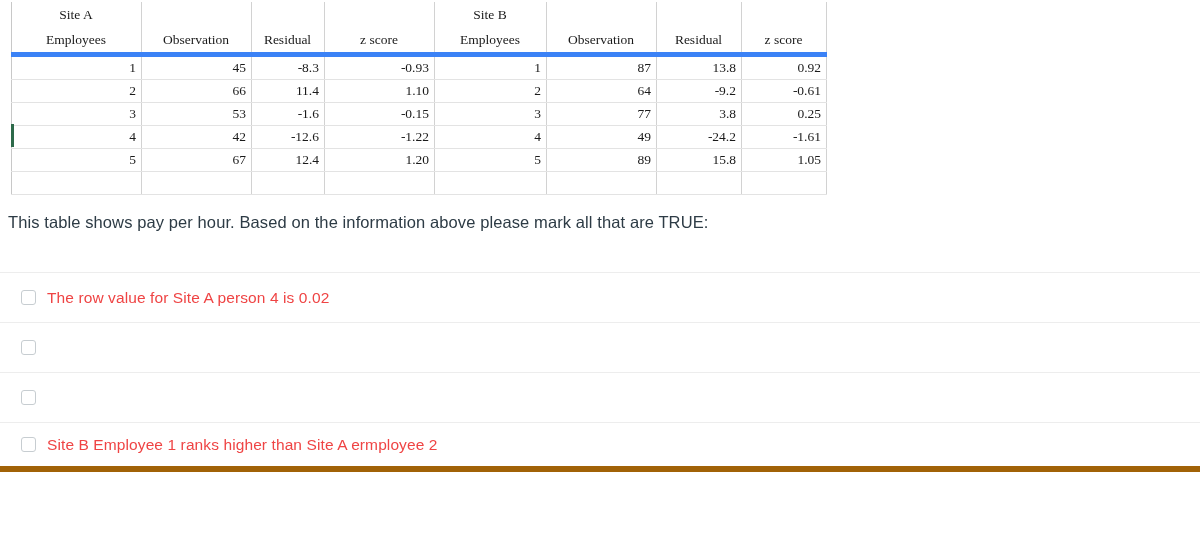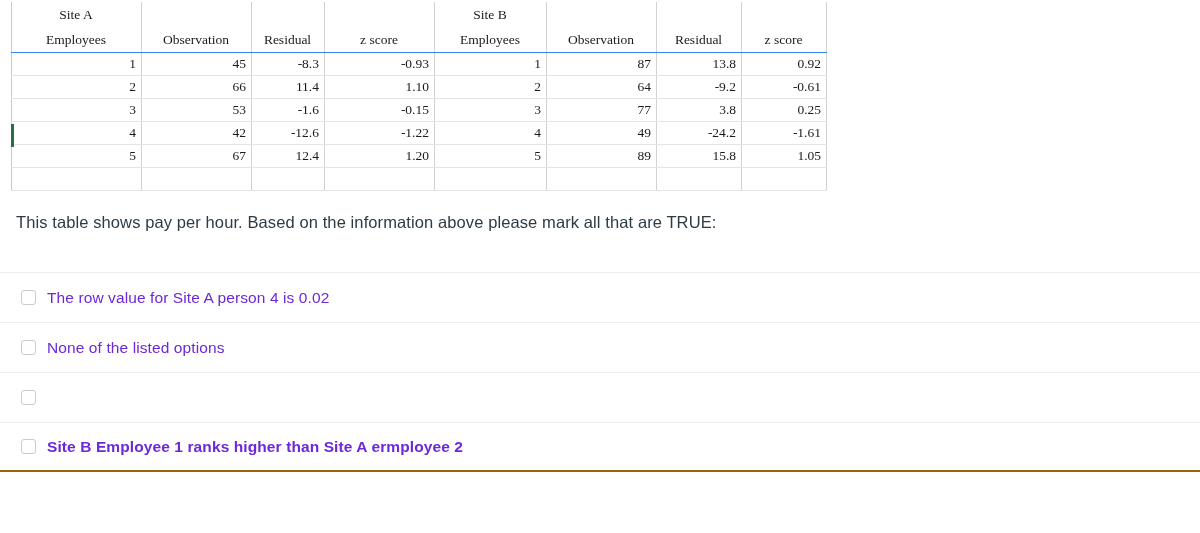--- a/index.html
+++ b/index.html
@@ -36,21 +36,21 @@
     border-right: 1px solid #d2d2d2;
     border-bottom: 1px solid #e3e3e3;
     height: 22px;
     padding: 0 5px 0 4px;
     font-weight: normal;
     white-space: nowrap;
     overflow: hidden;
     vertical-align: middle;
   }
   table.sheet tr.hdr th {
-    border-bottom: 1px solid #3b82f6;
+    border-bottom: 5px solid #3b82f6;
     text-align: center;
     height: 25px;
   }
   table.sheet tr.hdr-top th {
     border-bottom: none;
     text-align: center;
     height: 25px;
   }
   .num { text-align: right; }
   .lft { text-align: left; }
@@ -69,53 +69,52 @@
 
   
   .prompt {
     position: absolute;
     left: 8px;
     top: 211px;
     font-size: 16.5px;
     line-height: 22px;
     color: #2d3b45;
     letter-spacing: 0.1px;
-    margin-left: 8px;
   }
 
   
   .options {
     position: absolute;
     left: 0;
     top: 272px;
     width: 1200px;
   }
   .option-row {
     position: relative;
     height: 50px;
     border-top: 1px solid #ededed;
     display: flex;
     align-items: center;
     box-sizing: border-box;
   }
-  .option-row:last-child { border-bottom: 2px solid #a16207; font-weight: bold; }
+  .option-row:last-child { border-bottom: 6px solid #a16207; }
   .checkbox {
     width: 15px;
     height: 15px;
     border: 1.5px solid #c7cdd1;
     border-radius: 3px;
     background: #ffffff;
     margin-left: 21px;
     margin-right: 11px;
     flex: 0 0 auto;
     box-sizing: border-box;
   }
   .option-label {
     font-size: 15.5px;
-    color: #6d28d9;
+    color: #ef4444;
     line-height: 20px;
     letter-spacing: 0.1px;
   }
 </style>
 </head>
 <body>
 
 <div class="sheet-wrap">
   <div class="selmark"></div>
   <table class="sheet">
@@ -219,21 +218,20 @@
 
 <div class="options">
 
   <div class="option-row">
     <span class="checkbox"></span>
     <span class="option-label">The row value for Site A person 4 is 0.02</span>
   </div>
 
   <div class="option-row">
     <span class="checkbox"></span>
-    <span class="option-label">None of the listed options</span>
   </div>
 
   <div class="option-row">
     <span class="checkbox"></span>
   </div>
 
 
   <div class="option-row">
     <span class="checkbox"></span>
     <span class="option-label">Site B Employee 1 ranks higher than Site A ermployee 2</span>

